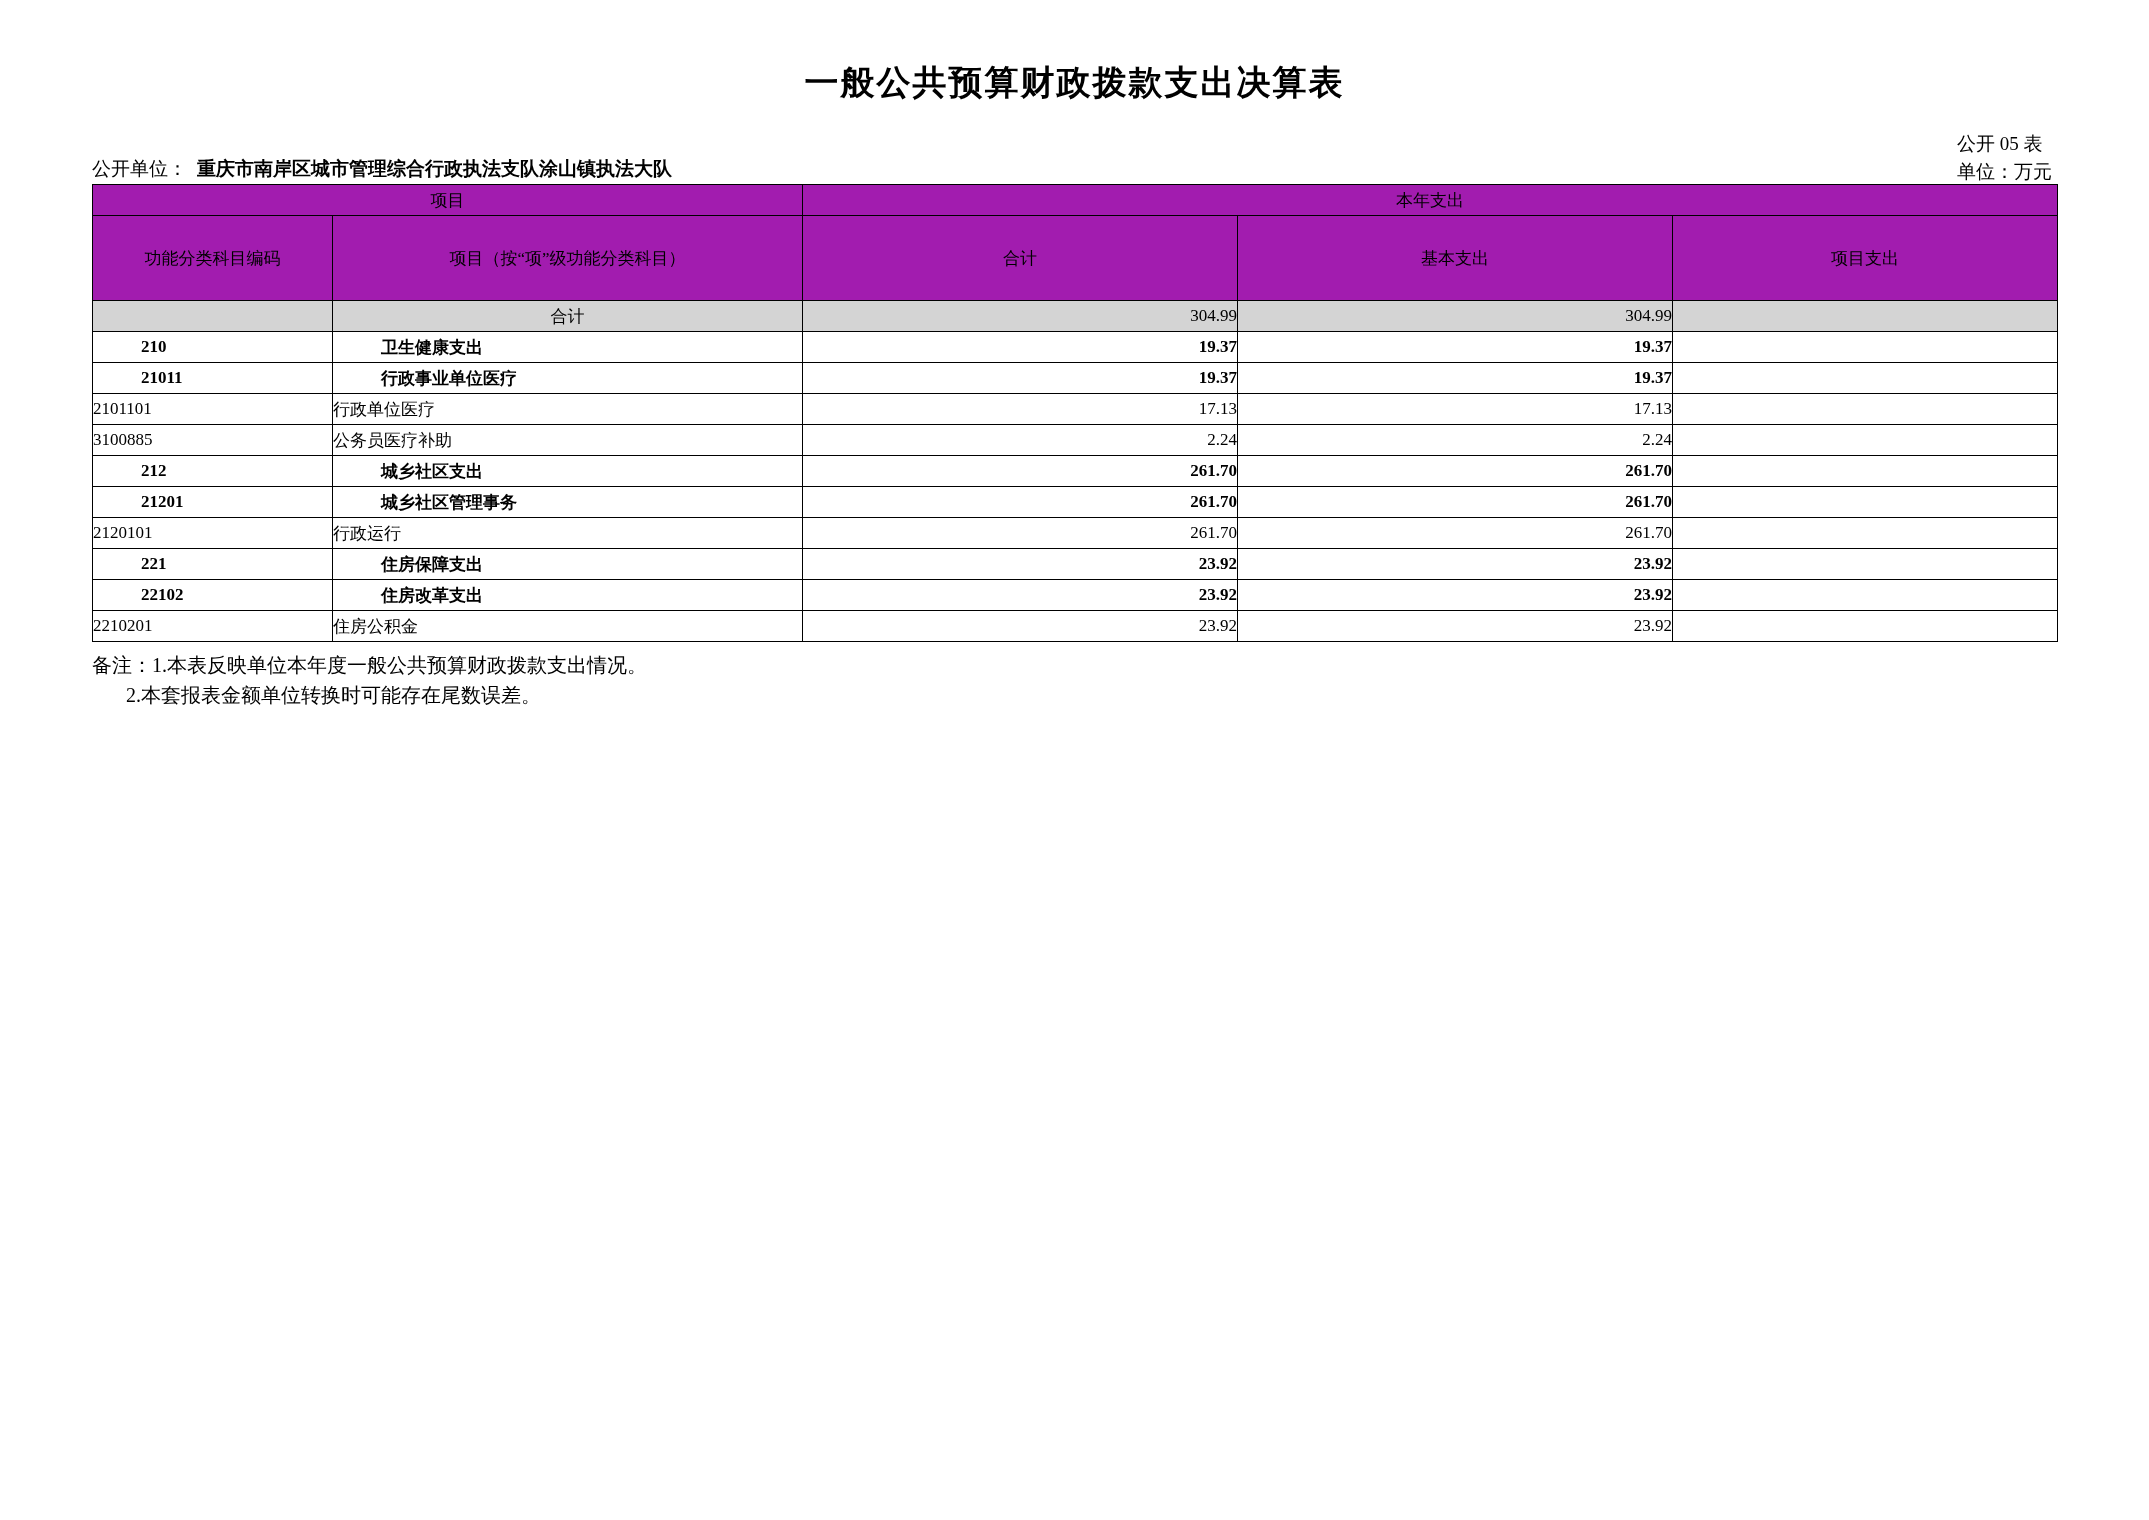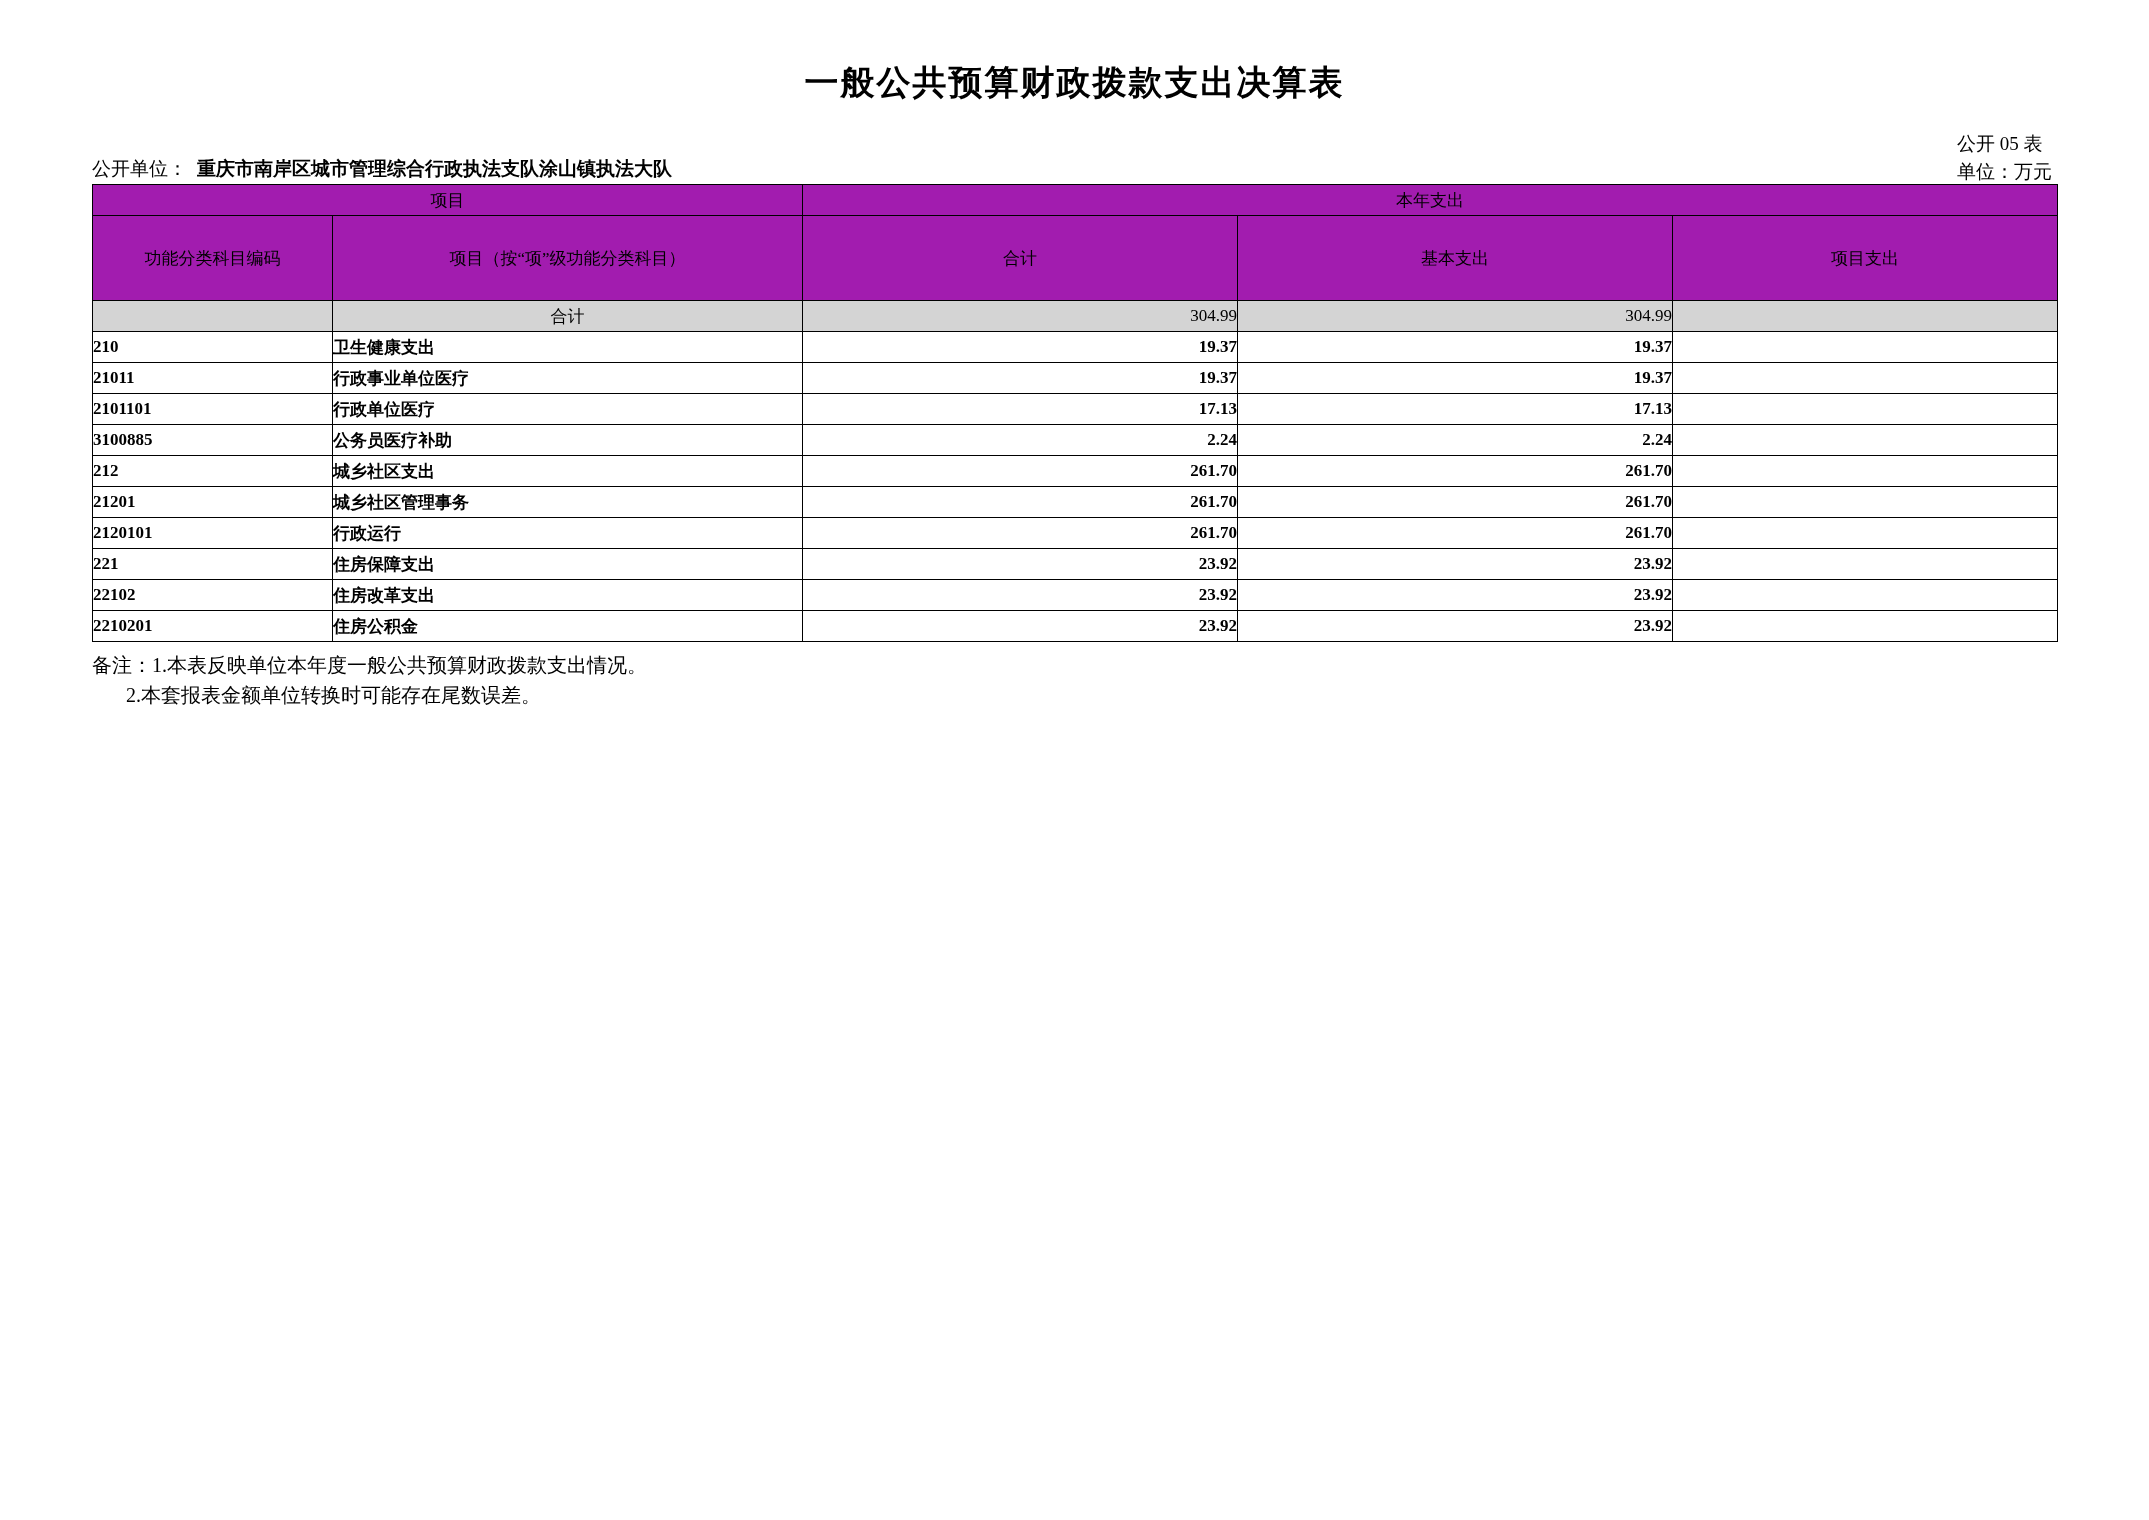--- a/index.html
+++ b/index.html
@@ -94,22 +94,22 @@
     text-align: left;
   }
   td.c-name.center {
     padding-left: 0;
     text-align: center;
   }
   td.num {
     text-align: right;
     padding-right: 14px;
   }
-  tr.bold td { font-weight: bold; }
-  tr.normal td { font-weight: bold; margin-left: 22px; }
+  tr.bold td { font-weight: bold; padding-left: 48px; }
+  tr.normal td { font-weight: normal; margin-left: 22px; }
 
   .notes {
     margin-left: 92px;
     margin-top: 8px;
     font-size: 20px;
     line-height: 30px;
   }
   .notes .n2 { margin-left: 34px; }
 
   .page-number {

